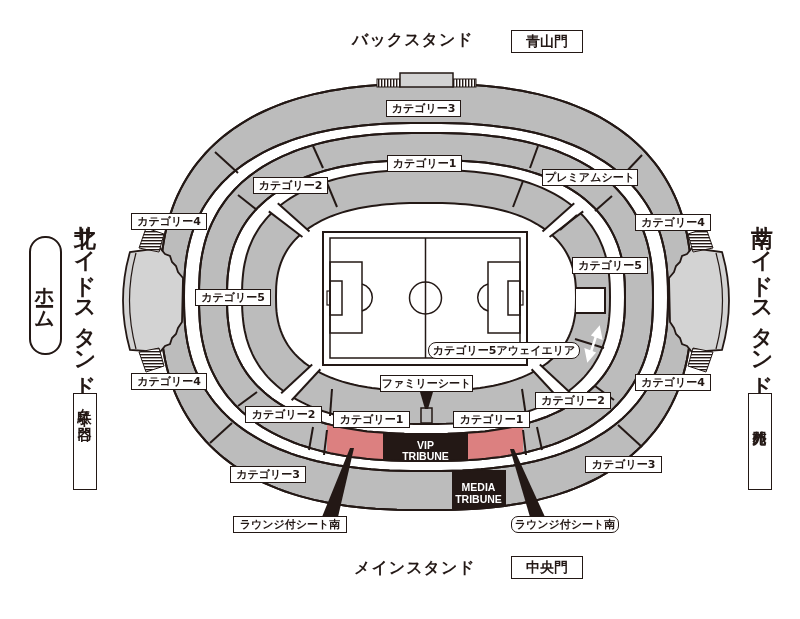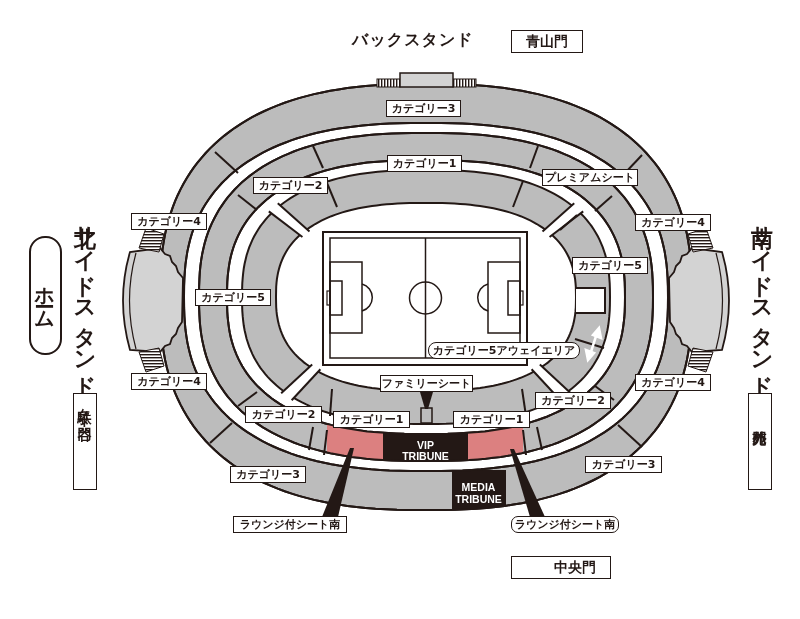--- a/index.html
+++ b/index.html
@@ -144,21 +144,22 @@
 
     <text x="425.5" y="449" font-size="10.5" fill="#ffffff" text-anchor="middle">VIP</text>
     <text x="425.5" y="460" font-size="10.5" fill="#ffffff" text-anchor="middle">TRIBUNE</text>
     <text x="478.5" y="491" font-size="10.5" fill="#ffffff" text-anchor="middle">MEDIA</text>
     <text x="478.5" y="503" font-size="10.5" fill="#ffffff" text-anchor="middle">TRIBUNE</text>
   </svg>
 
   <div class="stand-title" style="left:352px;top:28px;">バックスタンド</div>
   <div class="gate" style="left:511px;top:30px;width:70px;height:21px;line-height:21px;">青山門</div>
 
-  <div class="gate" style="left:511px;top:556px;width:70px;height:21px;line-height:21px;padding-left:28px;">中央門</div>
+  <div class="stand-title" style="left:354px;top:556px;">メインスタンド</div>
+  <div class="gate" style="left:511px;top:556px;width:70px;height:21px;line-height:21px;">中央門</div>
 
   <div class="vtitle" style="left:72px;top:210px;height:180px;">北サイドスタンド</div>
   <div class="home-pill" style="left:29px;top:236px;width:33px;height:119px;">
     <span>ホーム</span>
   </div>
   <div class="vgate" style="left:73px;top:393px;width:24px;height:97px;">千駄ヶ谷門</div>
 
   <div class="vtitle" style="left:749px;top:210px;height:180px;">南サイドスタンド</div>
   <div class="vgate" style="left:748px;top:393px;width:24px;height:97px;padding-top:26px;">外苑門</div>
 

